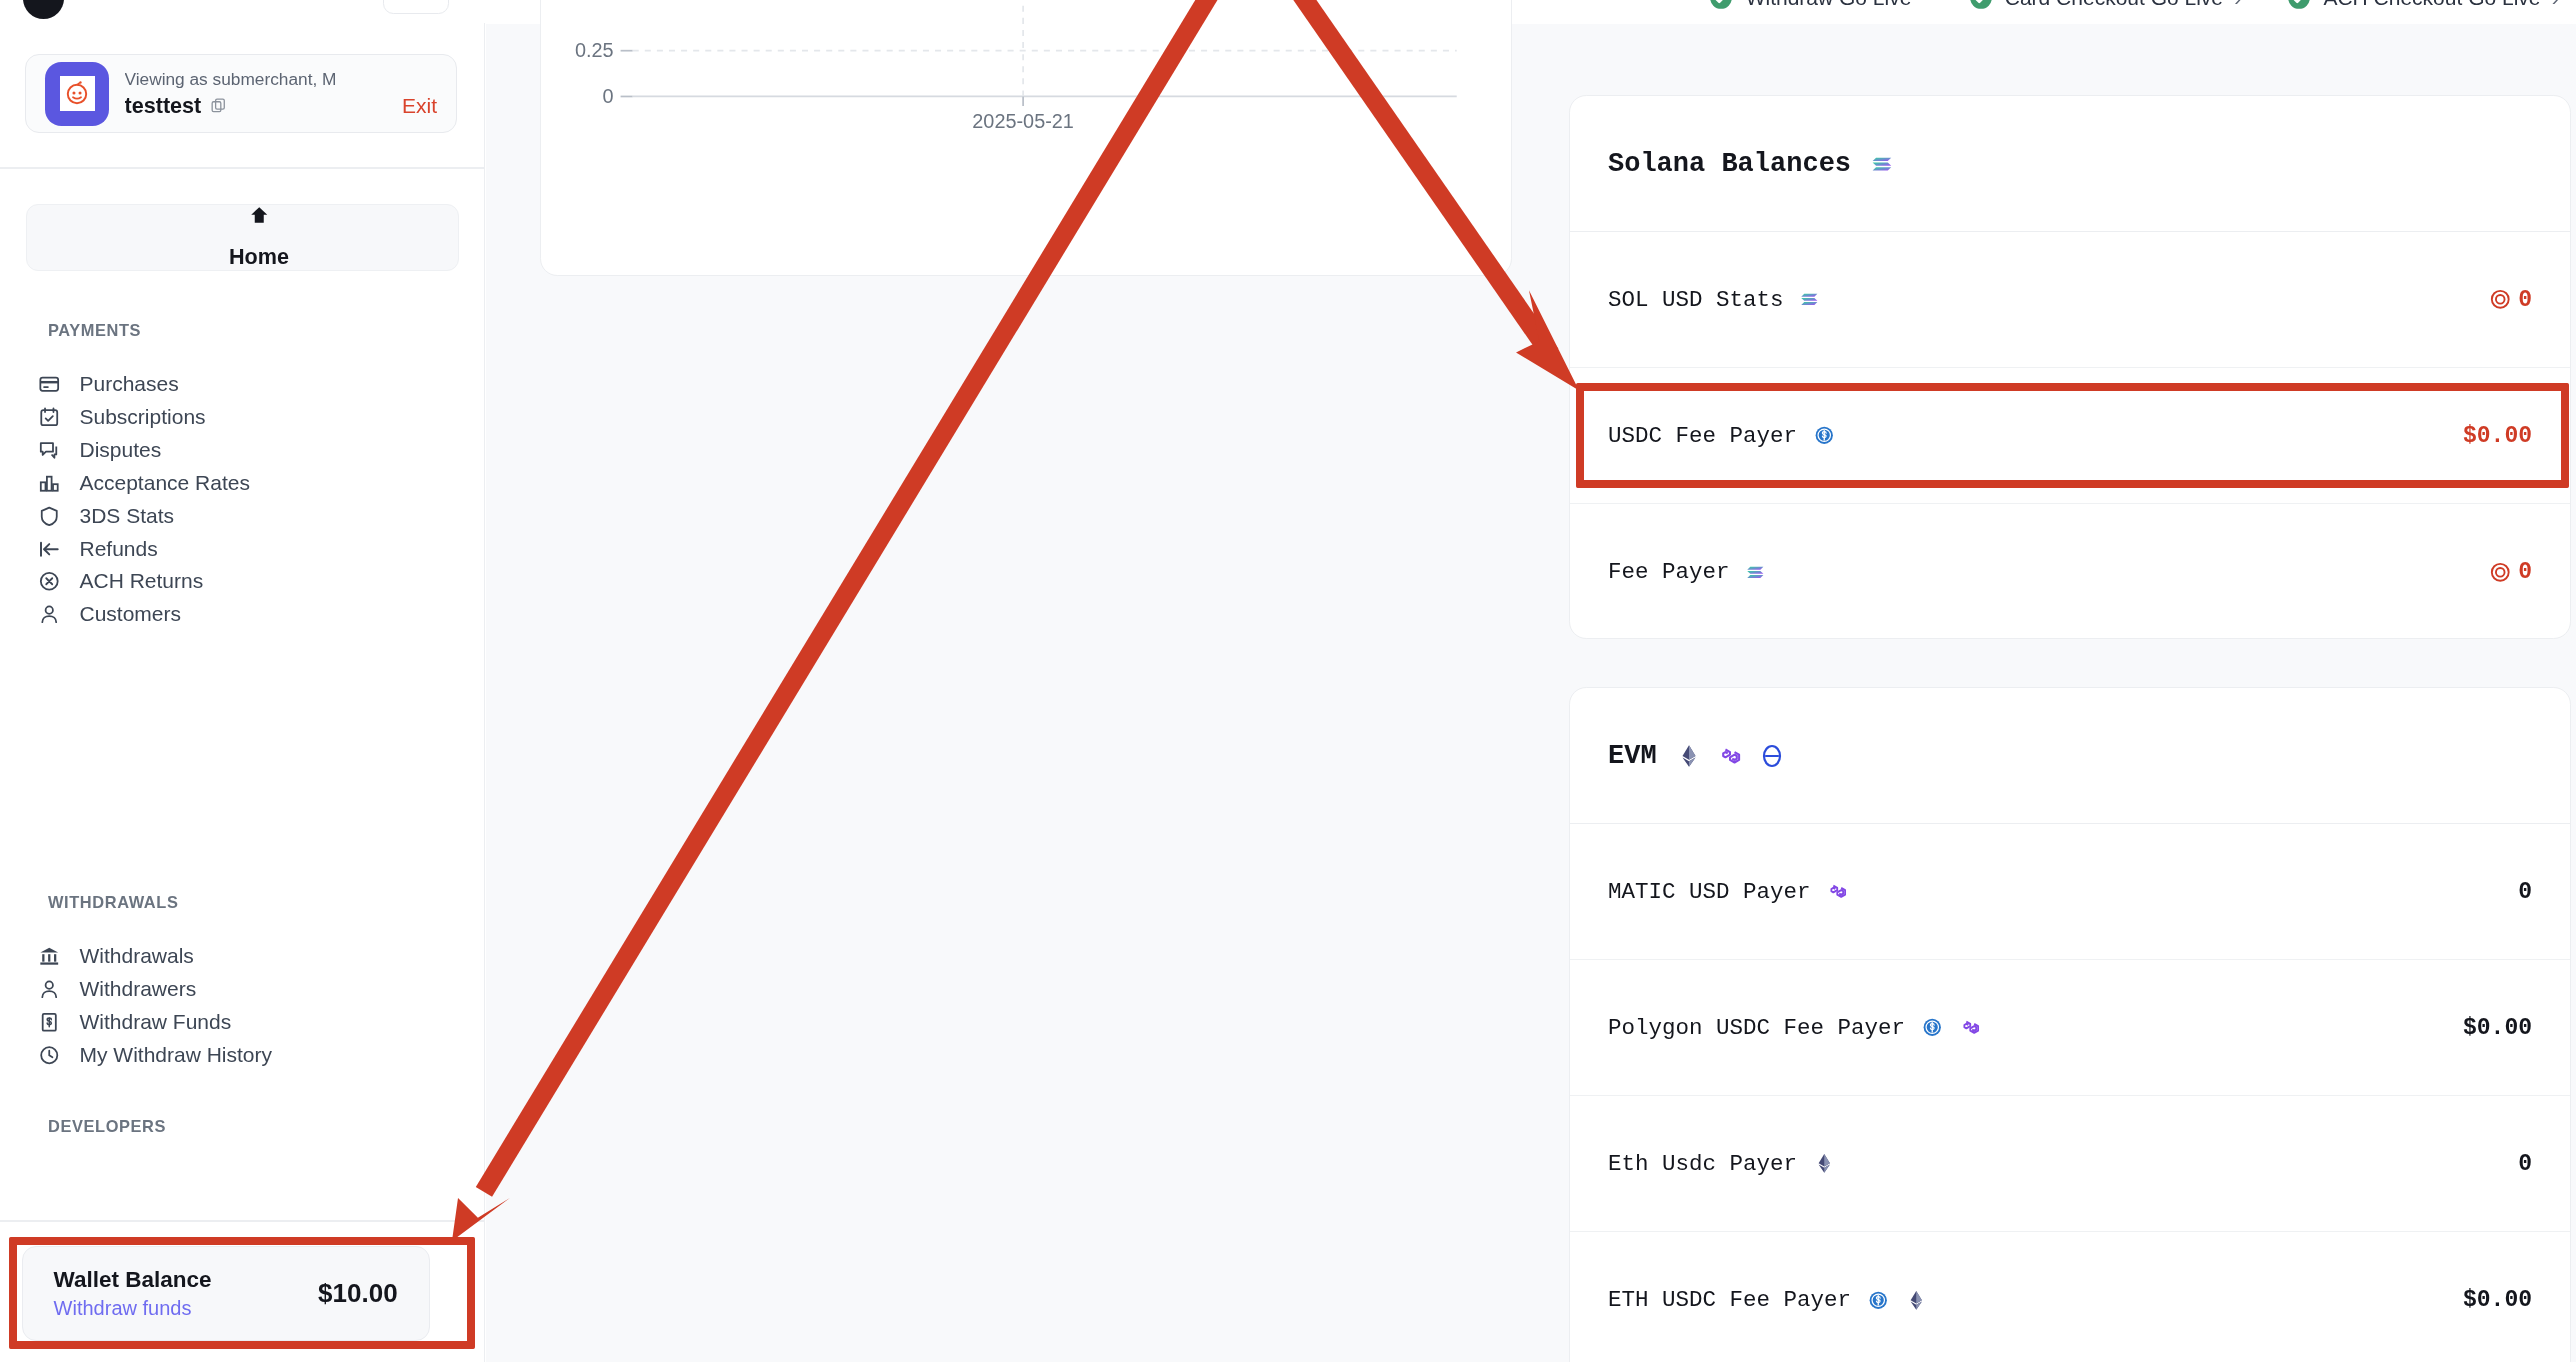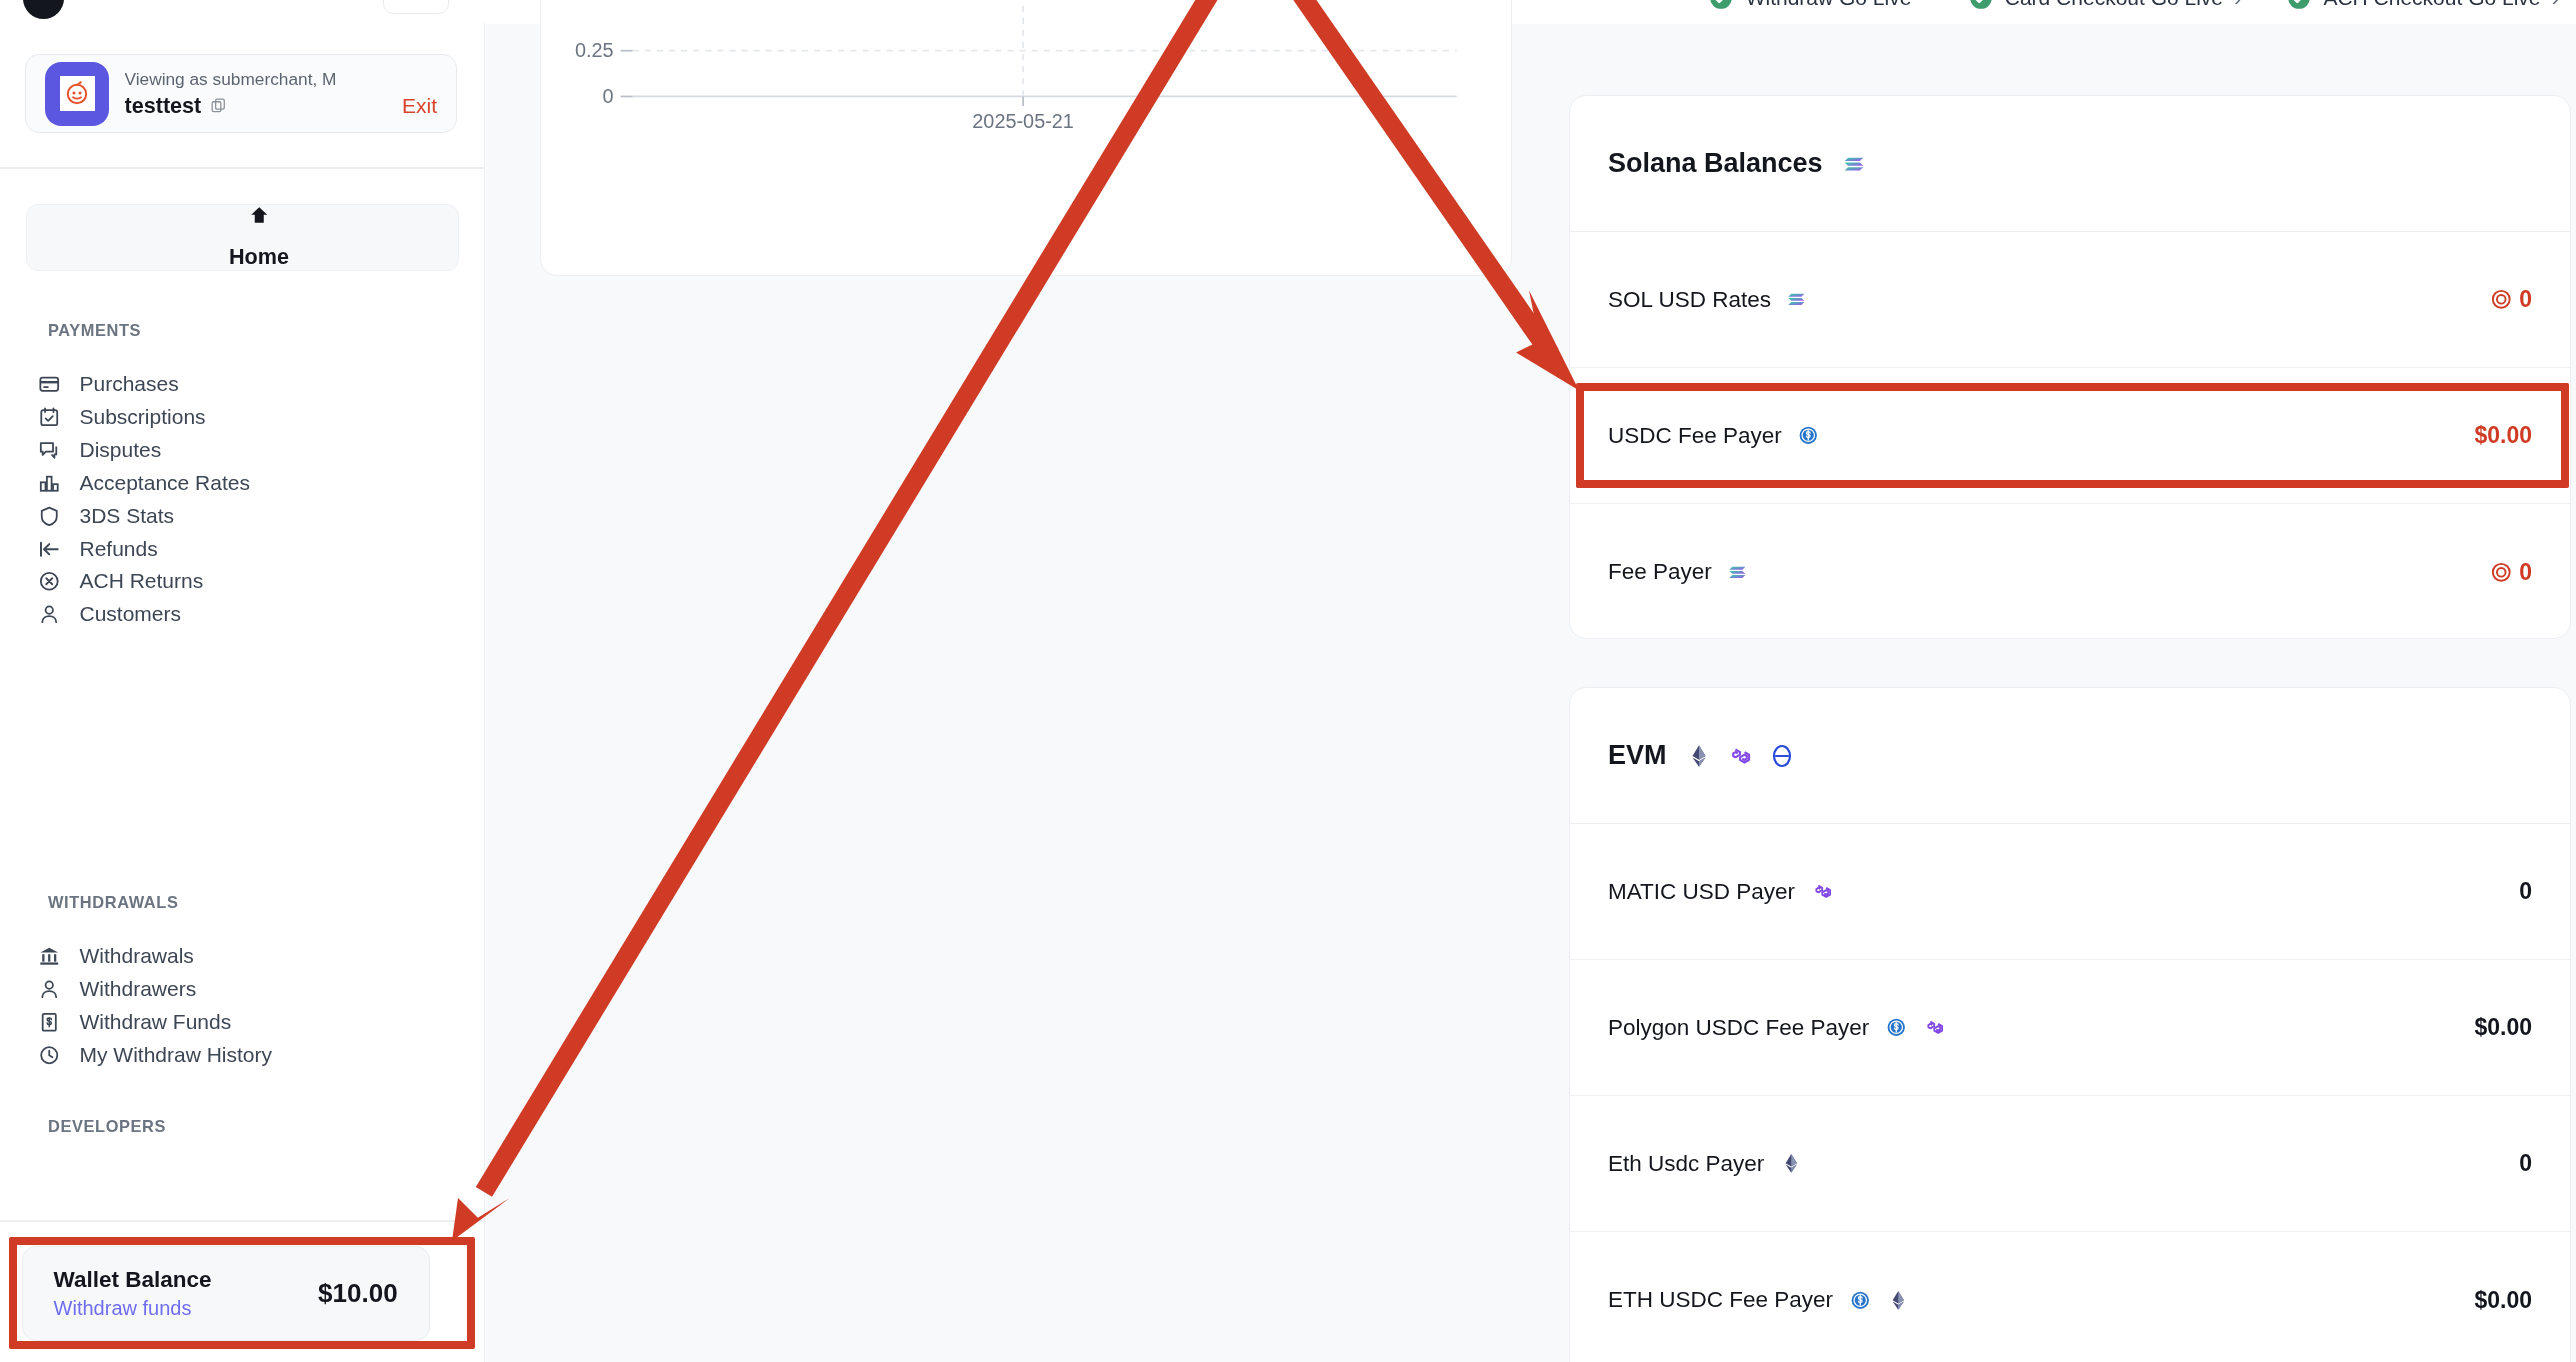--- a/index.html
+++ b/index.html
@@ -143,21 +143,21 @@
   .chart-card {
     position: absolute; left: 54px; top: -225px;
     width: 972px; height: 501px;
     background: #ffffff; border: 0.9px solid #eceef1; border-radius: 17.3px;
   }
   .chart-plot { position: absolute; left: 0; top: 0; width: 972px; height: 501px; }
 
   
   .bal-card {
     position: absolute;
-    background: #ffffff; border: 0.9px solid #eceef1; border-radius: 17.3px;
+    background: #ffffff; border: 0.9px solid #eceef1; border-radius: 17.3px; font-family: Liberation Mono, monospace;
   }
   .card-solana { left: 1083px; top: 95px; width: 1002px; height: 544px; }
   .card-evm    { left: 1083px; top: 687px; width: 1002px; height: 717px; }
 
   .card-head {
     height: 136px; display: flex; align-items: center;
     padding-left: 38px; gap: 19px; border-bottom: 0.9px solid #eceef1;
   }
   .card-head .title { font-size: 27px; font-weight: bold; color: #14161d; }
   .head-icons { display: flex; align-items: center; gap: 15.5px; }
@@ -453,21 +453,21 @@
             </defs>
             <path d="M5.6 6.2h14l-3.2 3.1h-14z" fill="url(#sg1)"></path>
             <path d="M2.4 10.6h14l3.2 3.1h-14z" fill="url(#sg1)"></path>
             <path d="M5.6 15h14l-3.2 3.1h-14z" fill="url(#sg1)"></path>
           </svg>
         </span>
       </div>
 
       <div class="bal-row">
         <span class="bal-name">
-          <span>SOL USD Rates</span>
+          <span>SOL USD Stats</span>
           <span>
             <svg class="ico-sm" viewBox="0 0 24 24">
               <defs>
                   <linearGradient id="sg2" x1="0" y1="0" x2="1" y2="1">
                 <stop offset="0" stop-color="#2fd6a0"></stop>
                     <stop offset="1" stop-color="#a44cf6"></stop>
                   </linearGradient>
                 </defs>
               <path d="M5.6 6.2h14l-3.2 3.1h-14z" fill="url(#sg2)"></path>
               <path d="M2.4 10.6h14l3.2 3.1h-14z" fill="url(#sg2)"></path>

